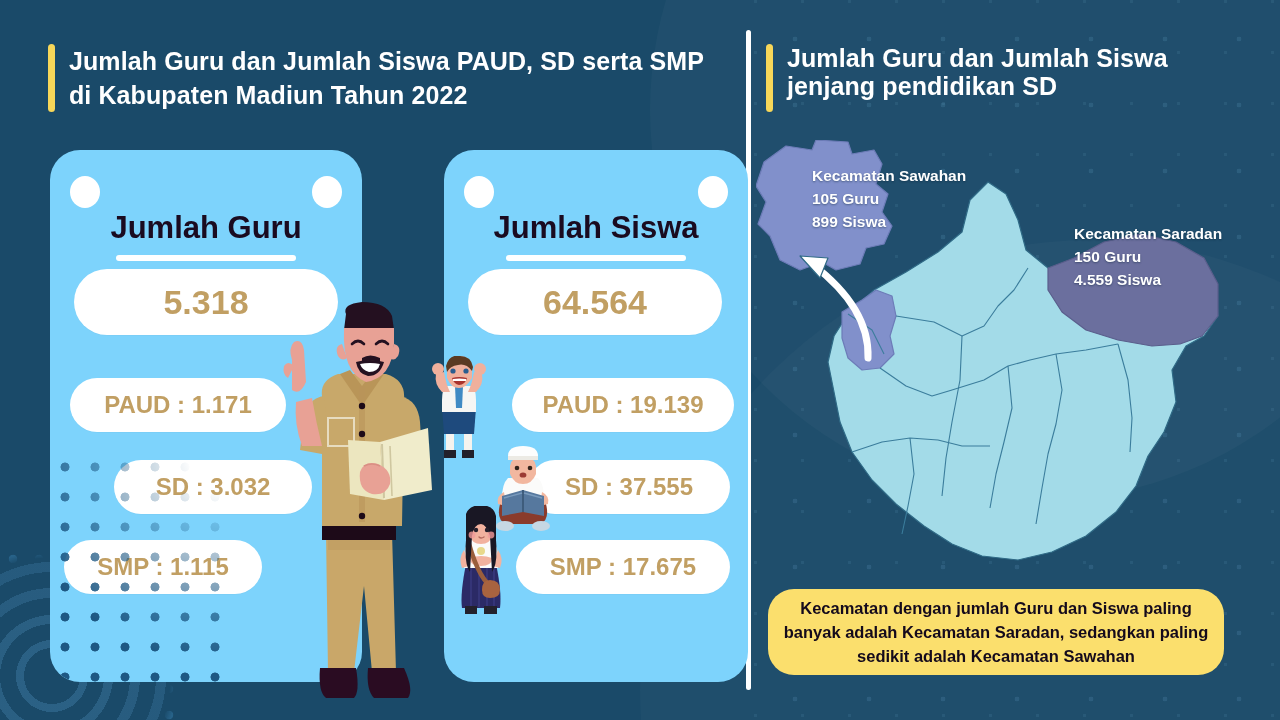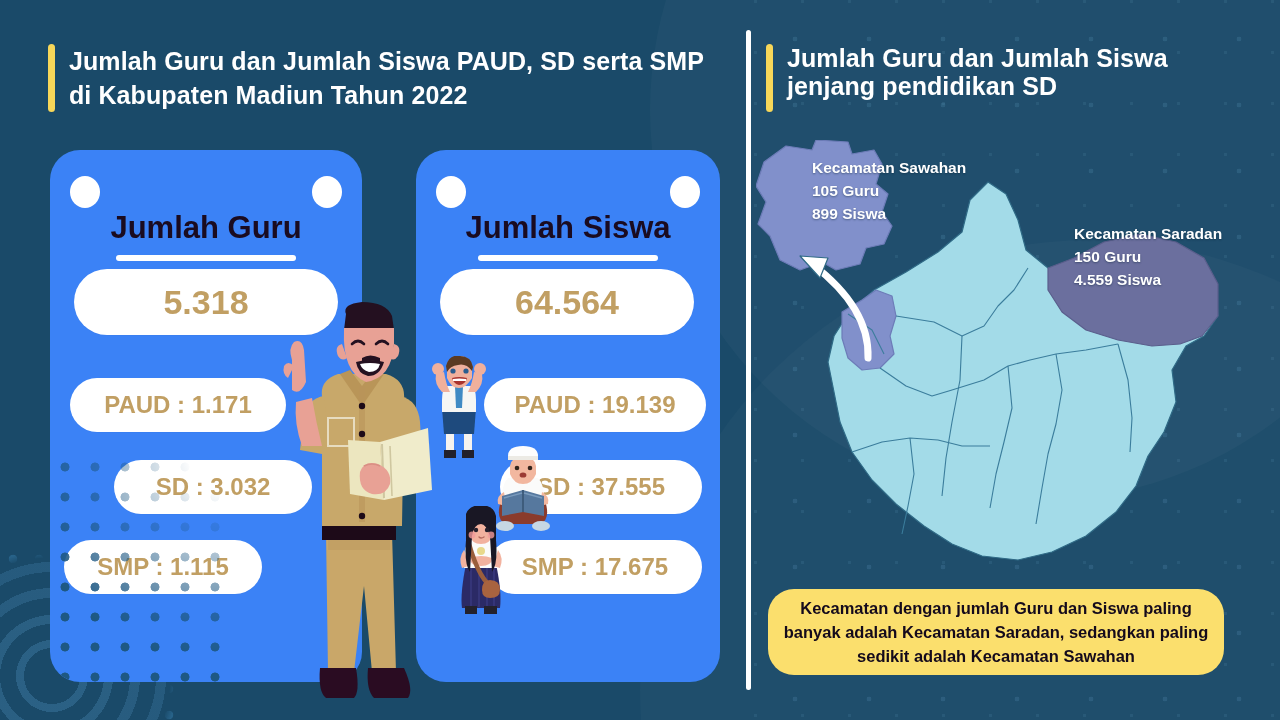--- a/index.html
+++ b/index.html
@@ -66,24 +66,24 @@
   #title-left { left: 48px; top: 44px; width: 670px; }
   #title-left .title-bar { height: 68px; }
   #title-left .title-text { font-size: 25px; line-height: 34px; }
   #title-right { left: 766px; top: 44px; width: 470px; }
   #title-right .title-bar { height: 68px; }
   #title-right .title-text { font-size: 25px; line-height: 28px; }
 
   
   .stat-card {
     position: absolute; top: 150px; height: 532px;
-    background: #3b82f6; border-radius: 30px;
+    background: #7dd3fc; border-radius: 30px;
   }
   #card-guru  { left: 50px;  width: 312px; }
-  #card-siswa { left: 416px; width: 304px; }
+  #card-siswa { left: 444px; width: 304px; }
 
   .punch {
     position: absolute; top: 26px; width: 30px; height: 32px;
     border-radius: 50%; background: #ffffff;
   }
   .punch.l { left: 20px; }
   .punch.r { right: 20px; }
 
   .card-head {
     position: absolute; left: 0; right: 0; top: 60px;
@@ -136,21 +136,21 @@
 
   
   #map-wrap { position: absolute; left: 756px; top: 140px; width: 516px; height: 430px; }
   #map-svg { width: 100%; height: 100%; display: block; }
 
   .map-label {
     position: absolute; color: #ffffff; font-weight: bold;
     font-size: 15.5px; line-height: 23px; white-space: nowrap;
     text-shadow: 0 1px 2px rgba(10,35,55,0.45);
   }
-  #label-sawahan { left: 812px; top: 156px; }
+  #label-sawahan { left: 812px; top: 164px; }
   #label-saradan { left: 1074px; top: 222px; }
 
   
   #caption {
     position: absolute; left: 768px; top: 589px; width: 456px; height: 86px;
     background: #fbdf6d; border-radius: 26px;
     display: flex; align-items: center; justify-content: center;
     padding: 0 14px;
   }
   #caption .cap-text {

